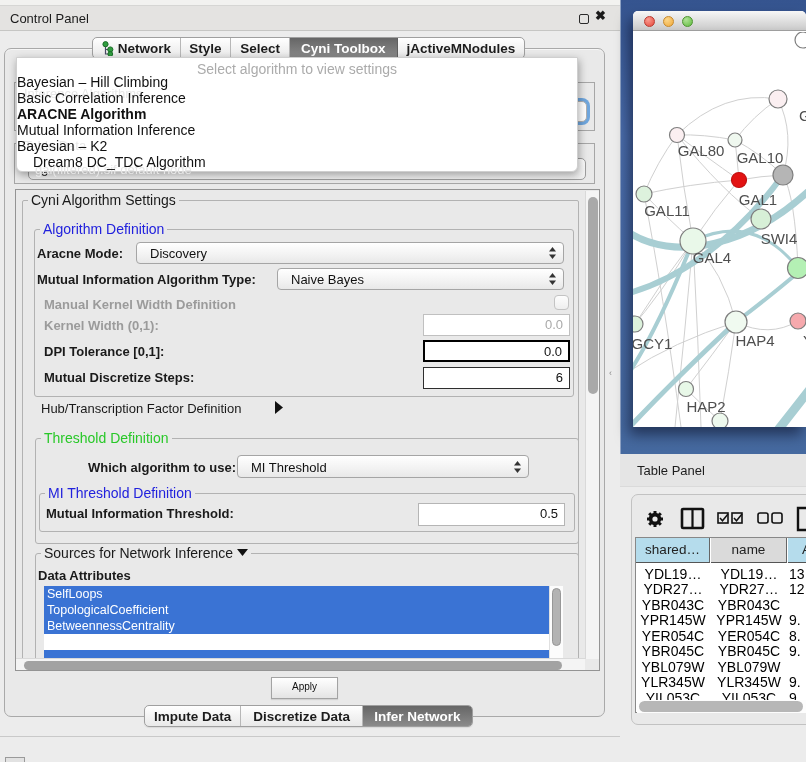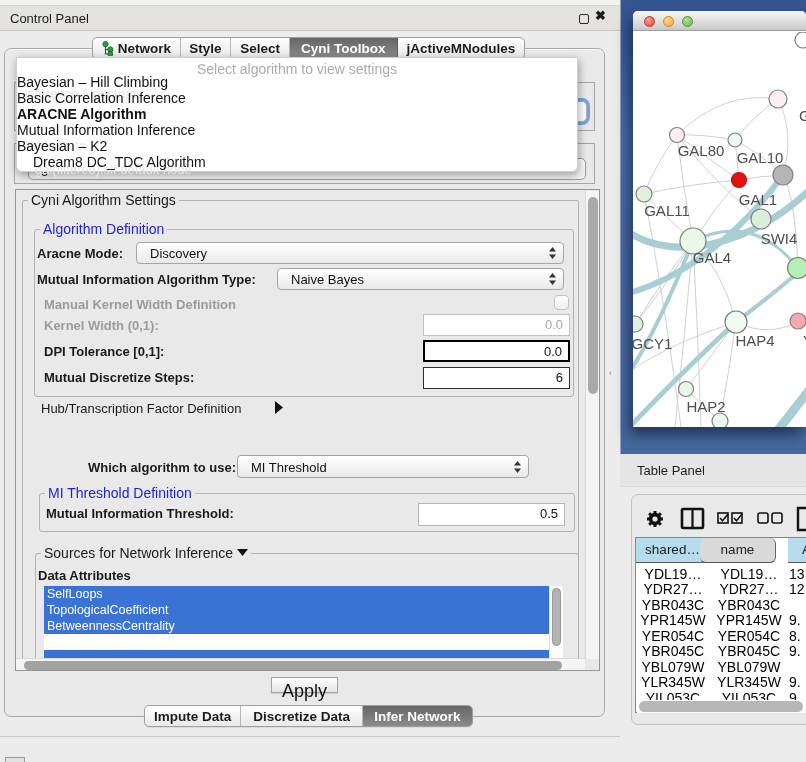--- a/index.html
+++ b/index.html
@@ -46,21 +46,21 @@
 .combo{position:absolute;border:1px solid #a5a5a5;border-radius:4px;background:linear-gradient(#ffffff,#f2f2f2 60%,#e8e8e8);font-size:13px;color:#111;}
 .combo .tx{position:absolute;left:13px;top:3px;}
 .combo svg{position:absolute;right:6px;top:50%;margin-top:-6px;}
 .tf{position:absolute;background:#fff;font-size:13px;color:#111;text-align:right;padding:2px 6px 0 0;}
 
 #dlist{left:28px;top:396px;width:505px;height:72px;background:#fff;overflow:hidden;}
 #dlist .row{position:absolute;left:0;width:100%;height:16px;background:#3a73d4;color:#fff;font-size:12.5px;padding:1px 0 0 3px;}
 #dvsb{left:533px;top:396px;width:14px;height:72px;background:#fcfcfc;border-left:1px solid #e0e0e0;}
 #dvsb .th{position:absolute;left:2px;top:2px;width:9px;height:58px;background:#b3b3b3;border:1px solid #979797;border-radius:5px;}
 
-#apply{left:271px;top:677px;width:67px;height:16px;border:1px solid #a3a3a3;border-radius:0;background:linear-gradient(#ffffff,#f0f0f0 55%,#e4e4e4);font-size:18px;color:#111;text-align:center;padding-top:3px;box-shadow:0 1px 1px rgba(0,0,0,0.1);}
+#apply{left:271px;top:677px;width:67px;height:22px;border:1px solid #a3a3a3;border-radius:0;background:linear-gradient(#ffffff,#f0f0f0 55%,#e4e4e4);font-size:10px;color:#111;text-align:center;padding-top:3px;box-shadow:0 1px 1px rgba(0,0,0,0.1);}
 #botline{left:0;top:736px;width:620px;height:1px;background:#c9c9c9;}
 #cornerbox{left:5px;top:757px;width:20px;height:10px;border:1px solid #9a9a9a;background:#e2e2e2;}
 
 #desktop{left:620px;top:0;width:186px;height:454px;background:linear-gradient(#35548f,#4a6dac 30%,#45699f);border-left:1px solid #8fa3c4;}
 #netwin{left:633px;top:11px;width:173px;height:416px;border-radius:5px 5px 0 0;background:#fff;box-shadow:-4px 8px 14px rgba(0,0,20,0.5);}
 #nettb{position:absolute;left:0;top:0;width:100%;height:20px;border-radius:5px 5px 0 0;background:linear-gradient(#f7f7f7,#d3d3d3 80%,#c7c7c7);border-bottom:1px solid #9e9e9e;}
 .light{position:absolute;top:5px;width:11px;height:11px;border-radius:50%;}
 #netcv{position:absolute;left:0;top:21px;width:173px;height:395px;overflow:hidden;}
 #tpbar{left:620px;top:454px;width:186px;height:33px;background:#e5e5e5;border-bottom:1px solid #dadada;}
 #tpbar .t{position:absolute;left:17px;top:9px;font-size:13px;color:#1d1d1d;}
@@ -135,20 +135,23 @@
   <div class="lbl" style="left:28px;top:154px;">DPI Tolerance [0,1]:</div>
   <div class="tf" style="left:407px;top:150px;width:147px;height:22px;border:2px solid #000;">0.0</div>
   <div class="lbl" style="left:28px;top:180px;">Mutual Discretize Steps:</div>
   <div class="tf" style="left:407px;top:177px;width:147px;height:22px;border:1px solid #2e2e2e;">6</div>
 
   <div class="abs" style="left:25px;top:211px;font-size:13px;color:#1a1a1a;">Hub/Transcription Factor Definition</div>
   <svg class="abs" style="left:258px;top:211px;" width="10" height="13" viewBox="0 0 10 13">
       <path d="M1 0 L9 6.5 L1 13 Z" fill="#111"></path>
     </svg>
 
+  <div class="fs" style="left:19px;top:248px;width:544px;height:106px;">
+    <div class="lg" style="left:5px;color:#28c828;">Threshold Definition</div>
+  </div>
   <div class="lbl" style="left:72px;top:270px;">Which algorithm to use:</div>
   <div class="combo" style="left:221px;top:265px;width:292px;height:23px;">
       <span class="tx" style="top:4px;">MI Threshold</span>
     <svg width="9" height="12" viewBox="0 0 9 12">
         <path d="M4.5 0 L8 4.4 L1 4.4 Z" fill="#333"></path>
         <path d="M4.5 12 L8 7.6 L1 7.6 Z" fill="#333"></path>
       </svg>
     </div>
   <div class="fs" style="left:23px;top:303px;width:536px;height:39px;">
     <div class="lg" style="left:5px;color:#2121dd;">MI Threshold Definition</div>
@@ -316,21 +319,21 @@
       <g fill="none" stroke="#111" stroke-width="1.6">
         <rect x="126" y="18" width="10" height="10" rx="2"></rect>
           <rect x="140" y="18" width="10" height="10" rx="2"></rect>
       </g>
 
       <path d="M166 13 h12 l6 6 v16 h-18 z" fill="none" stroke="#111" stroke-width="2.4"></path>
     </svg>
   </div>
   <div id="ttable">
     <div class="hcell" style="left:0px;width:74px;background:#b5dcec;">shared…</div>
-    <div class="hcell" style="left:64px;width:76px;background:#dadada;border-radius:6px;">name</div>
+    <div class="hcell" style="left:75px;width:76px;background:#dadada;">name</div>
     <div class="hcell" style="left:152px;width:38px;background:#b5dcec;">A</div>
     <div class="trow" style="left:0px;top:28px;width:74px;">YDL19…</div>
       <div class="trow" style="left:75px;top:28px;width:76px;">YDL19…</div>
       <div class="trow" style="left:153px;top:28px;width:40px;text-align:left;">13…</div>
     <div class="trow" style="left:0px;top:43px;width:74px;">YDR27…</div>
       <div class="trow" style="left:75px;top:43px;width:76px;">YDR27…</div>
       <div class="trow" style="left:153px;top:43px;width:40px;text-align:left;">12…</div>
     <div class="trow" style="left:0px;top:59px;width:74px;">YBR043C</div>
       <div class="trow" style="left:75px;top:59px;width:76px;">YBR043C</div>
     <div class="trow" style="left:0px;top:74px;width:74px;">YPR145W</div>

